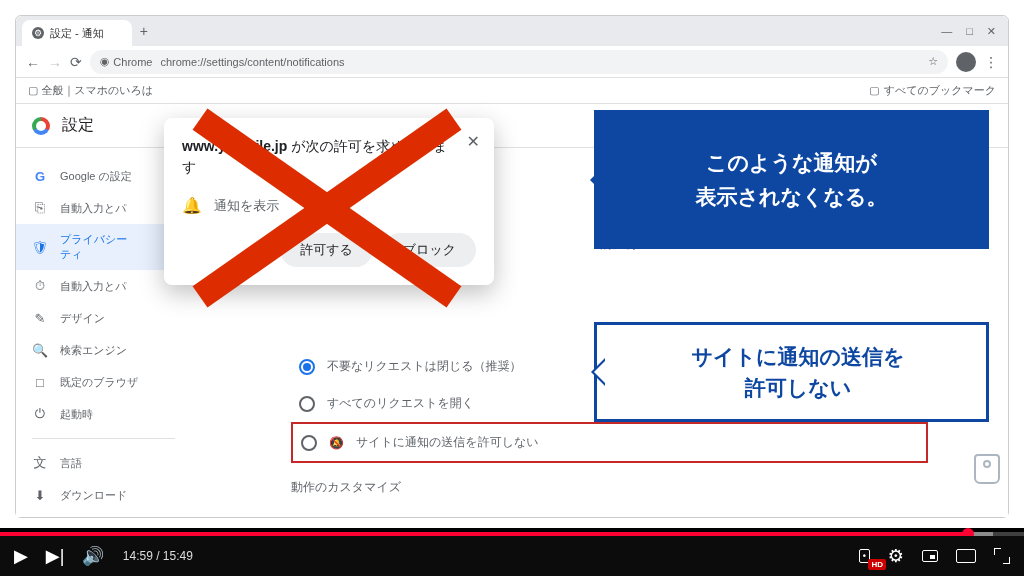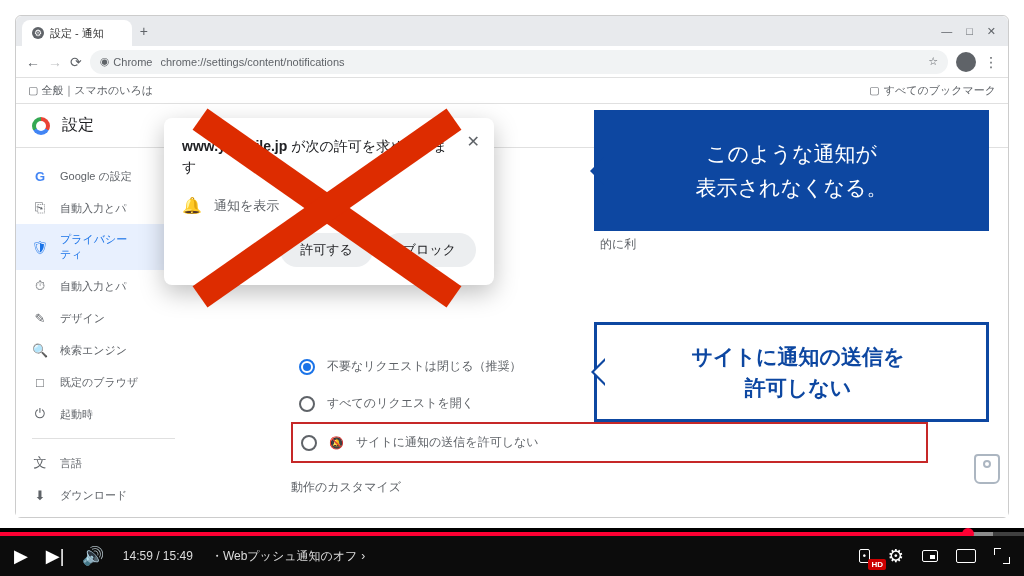--- a/index.html
+++ b/index.html
@@ -60,21 +60,21 @@
 .perm-actions { display: flex; gap: 10px; justify-content: flex-end; }
 .perm-btn { padding: 8px 20px; border-radius: 18px; font-size: 13px; background: #eceef0; color: #202124; }
 
 
 .red-x { position: absolute; top: 88px; left: 172px; width: 310px; height: 240px; z-index: 20; pointer-events: none; }
 .red-x::before, .red-x::after { content: ''; position: absolute; top: 50%; left: 0; width: 100%; height: 26px; background: #dd2c00; }
 .red-x::before { transform: translateY(-50%) rotate(35deg); }
 .red-x::after { transform: translateY(-50%) rotate(-35deg); }
 
 
-.callout-blue { position: absolute; top: 110px; right: 35px; width: 395px; height: 121px; background: #0d47a1; color: #fff; display: flex; align-items: center; justify-content: center; text-align: center; font-size: 21px; font-weight: 400; line-height: 1.6; z-index: 15; }
+.callout-blue { position: absolute; top: 110px; right: 35px; width: 395px; height: 139px; background: #0d47a1; color: #fff; display: flex; align-items: center; justify-content: center; text-align: center; font-size: 21px; font-weight: 700; line-height: 1.6; z-index: 15; }
 .callout-blue::before { content: ''; position: absolute; left: -18px; top: 50%; transform: translateY(-50%); border: 14px solid transparent; border-right-color: #0d47a1; }
 .callout-white { position: absolute; top: 322px; right: 35px; width: 395px; height: 100px; background: #fff; border: 3px solid #0d47a1; color: #0d47a1; display: flex; align-items: center; justify-content: center; text-align: center; font-size: 21px; font-weight: 600; line-height: 1.5; z-index: 15; padding-left: 13px; }
 .callout-white::before { content: ''; position: absolute; left: -20px; top: 50%; transform: translateY(-50%); border: 14px solid transparent; border-right-color: #0d47a1; }
 .callout-white::after { content: ''; position: absolute; left: -15px; top: 50%; transform: translateY(-50%); border: 12px solid transparent; border-right-color: #fff; }
 
 .watermark { position: absolute; right: 24px; bottom: 44px; width: 26px; height: 30px; border: 2px solid #8a98a8; border-radius: 4px 4px 6px 6px; opacity: 0.7; }
 .watermark::before { content:''; position:absolute; top:4px; left:50%; transform:translateX(-50%); width:4px; height:4px; border:2px solid #8a98a8; border-radius:50%; }
 
 .hd-badge { position:absolute; right:138px; bottom:6px; background:#cc0000; color:#fff; font-size:8px; font-weight:bold; padding:1px 3px; border-radius:2px; z-index:60; }
 
@@ -242,24 +242,20 @@
   <div class="progress-buffer"></div>
   <div class="progress-fill"></div>
   <div class="progress-dot"></div>
 </div>
 <div class="hd-badge">HD</div>
 <div class="player-controls">
   <span class="ctrl-btn">▶</span>
   <span class="ctrl-btn">▶|</span>
   <span class="ctrl-btn">🔊</span>
   <span class="time-display"><span>14:59</span> / <span>15:49</span></span>
-  <span class="chapter-title">
-      <span>・Webプッシュ通知のオフ</span> 
-      <span>›</span>
-    </span>
   <span class="spacer"></span>
   <div class="right-controls">
     <span class="ctrl-btn cc-icon">•</span>
     <span class="ctrl-btn">⚙</span>
     <span class="ctrl-btn">
         <span class="mini-box"></span>
       </span>
     <span class="ctrl-btn">
         <span class="theater-box"></span>
       </span>

